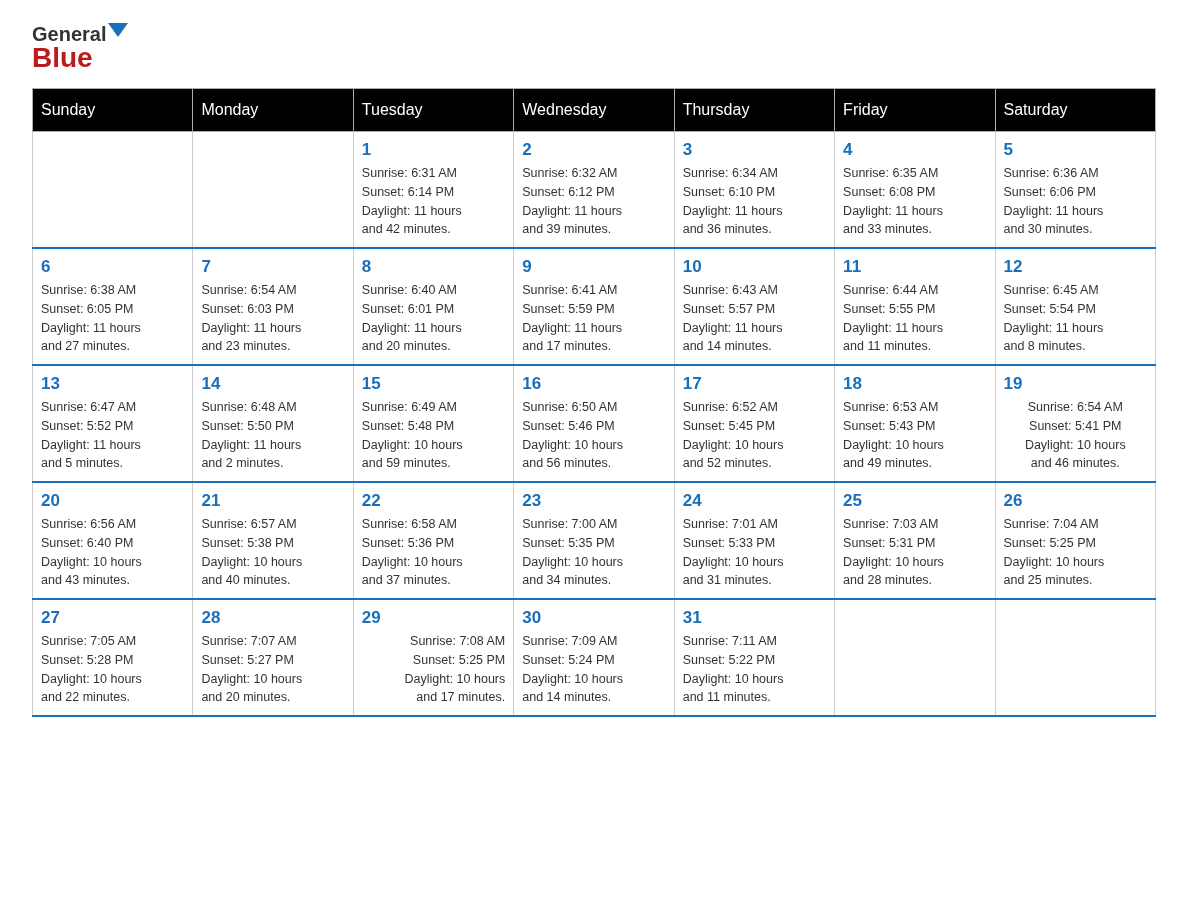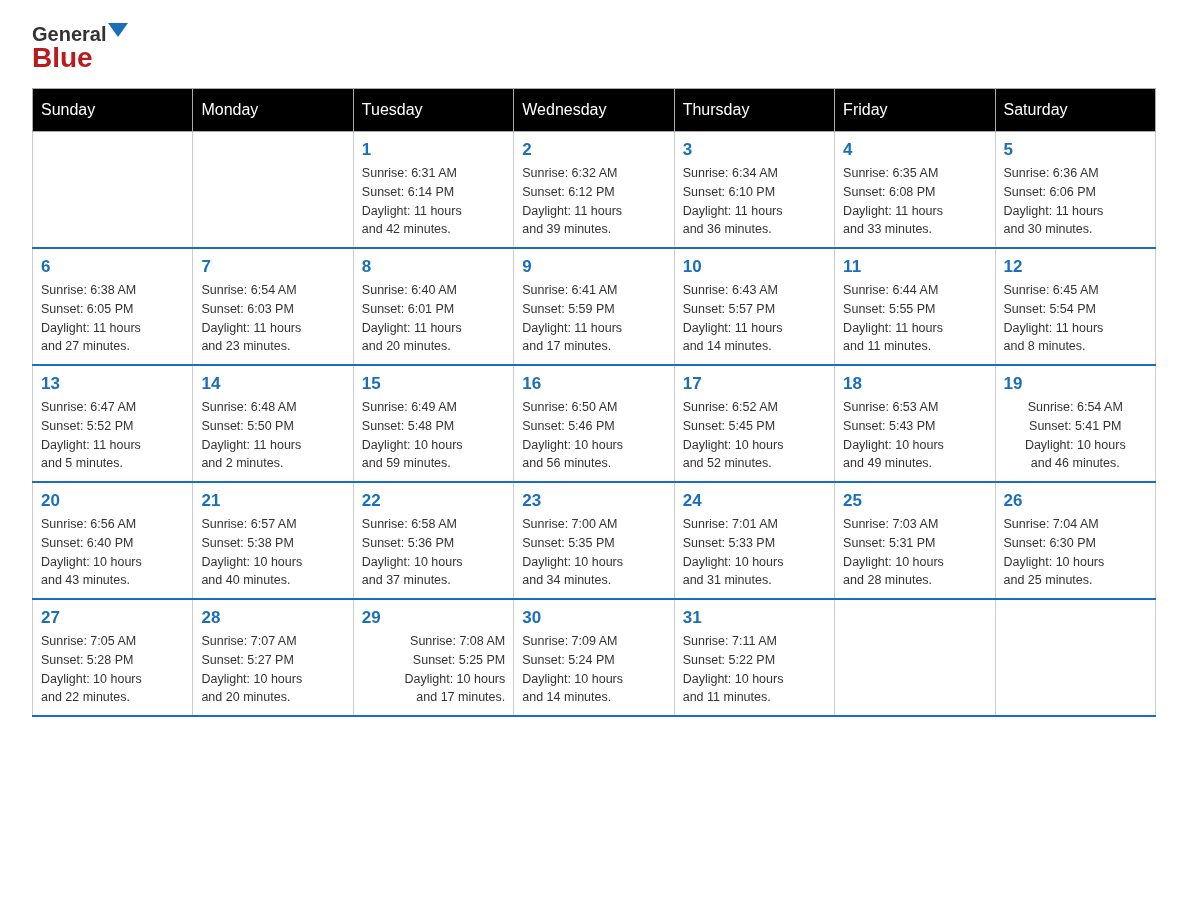--- a/index.html
+++ b/index.html
@@ -316,21 +316,21 @@
         <td>
           <span class="day-number">25</span>
           <div class="day-info" style="white-space: pre-line;">Sunrise: 7:03 AM
 Sunset: 5:31 PM
 Daylight: 10 hours
 and 28 minutes.</div>
         </td>
         <td>
           <span class="day-number">26</span>
           <div class="day-info" style="white-space: pre-line;">Sunrise: 7:04 AM
-Sunset: 6:30 PM
+Sunset: 5:25 PM
 Daylight: 10 hours
 and 25 minutes.</div>
         </td>
       </tr>
       <tr>
         <td>
           <span class="day-number">27</span>
           <div class="day-info" style="white-space: pre-line;">Sunrise: 7:05 AM
 Sunset: 5:28 PM
 Daylight: 10 hours

